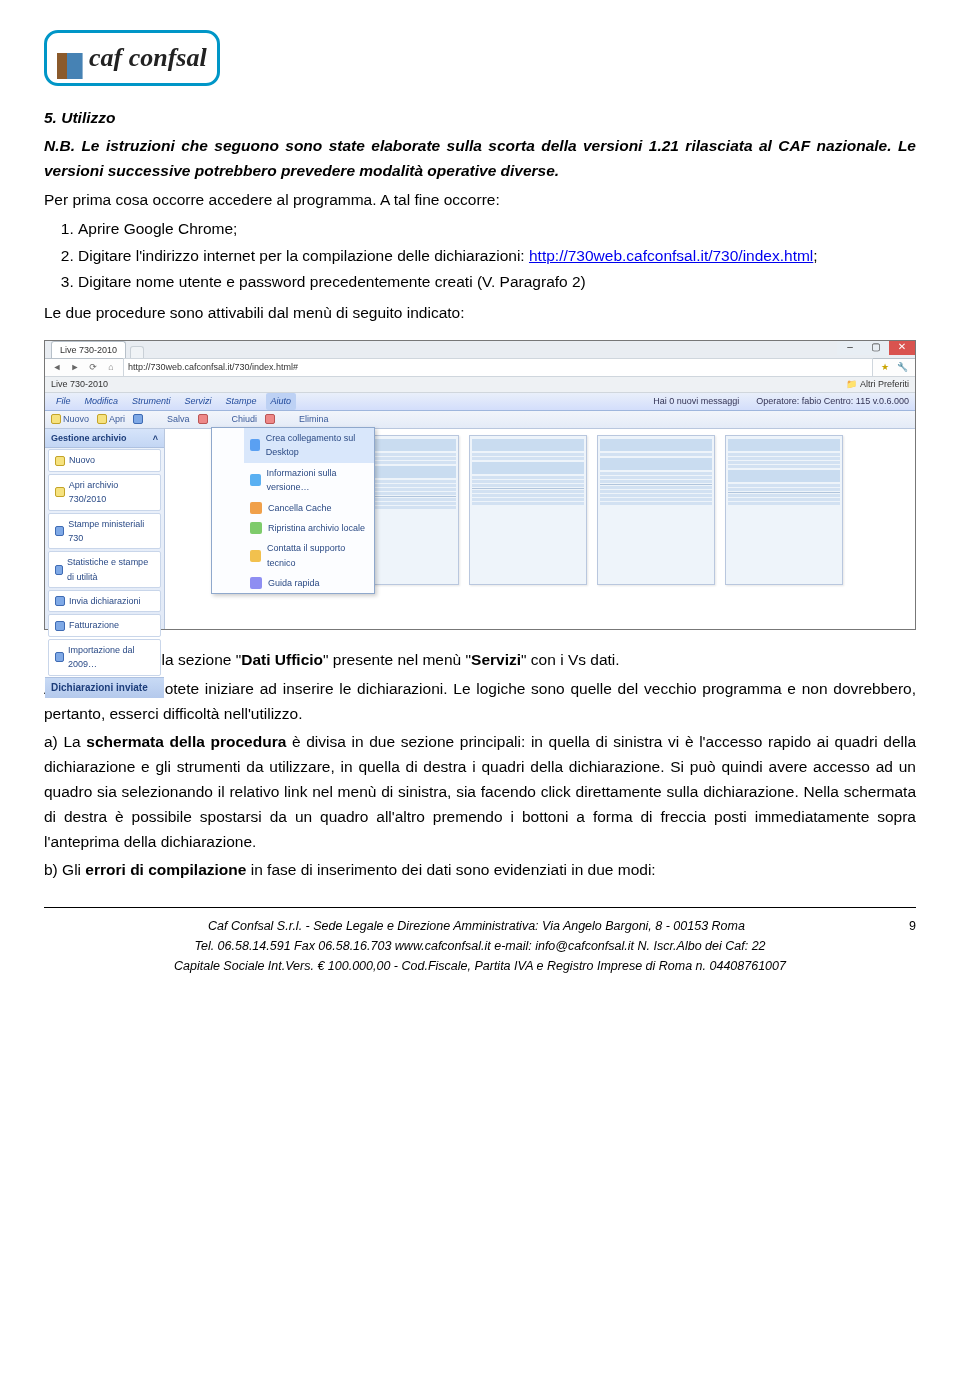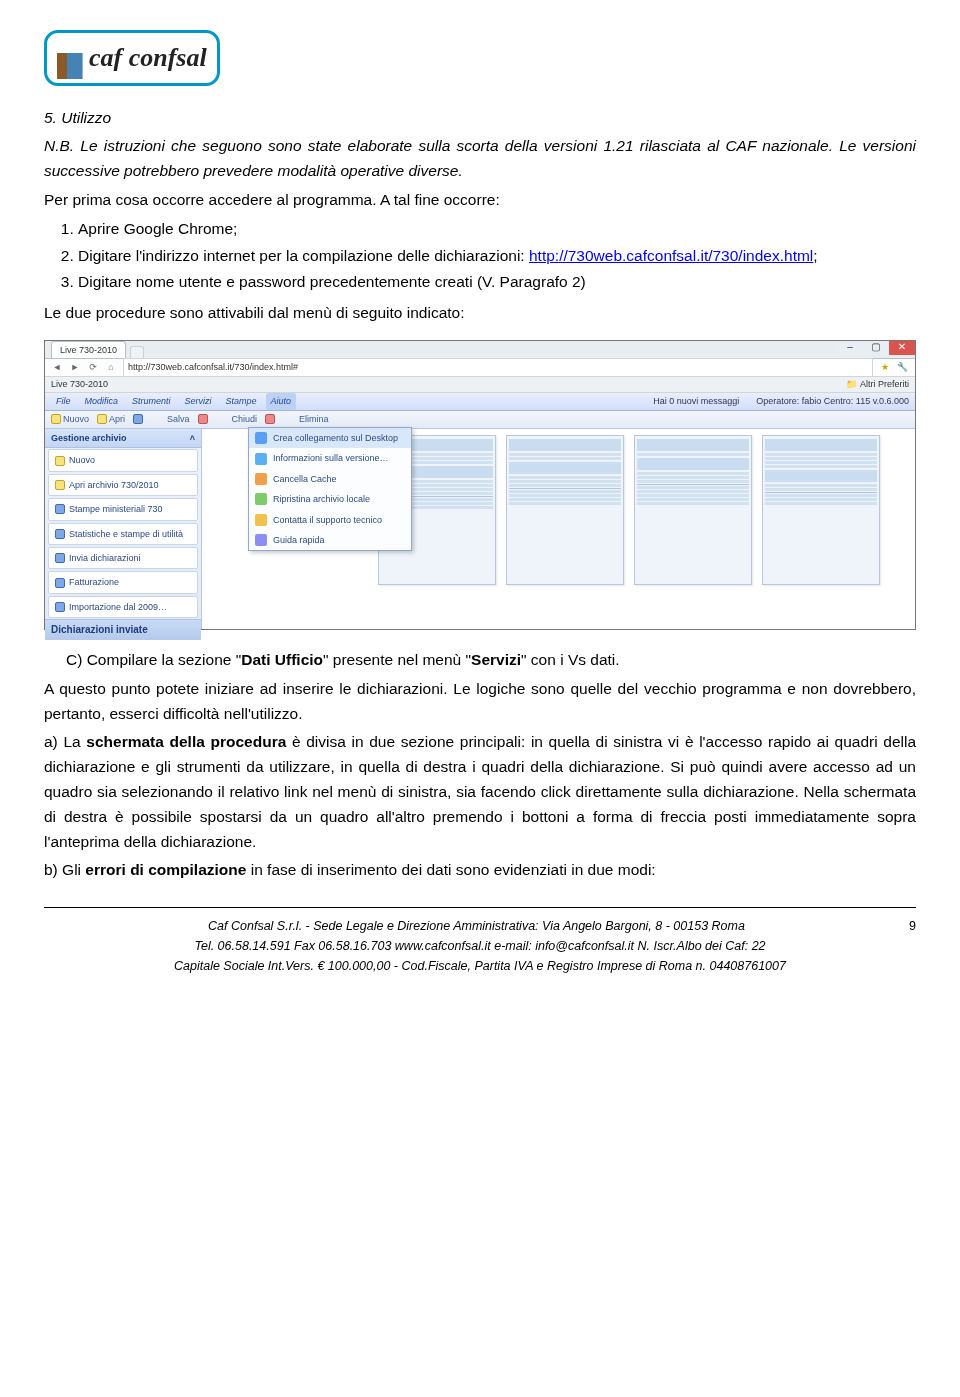--- a/index.html
+++ b/index.html
@@ -30,21 +30,21 @@
       linear-gradient(#8b5a2b,#8b5a2b) left/40% 100% no-repeat,
       linear-gradient(#4682b4,#4682b4) right/60% 100% no-repeat;
   }
   .logo-text {
     font-family: "Times New Roman", serif;
     font-style: italic;
     font-weight: bold;
     font-size: 26px;
     color: #222;
   }
-  .bold-italic { font-weight: normal; font-style: italic; }
+  .bold-italic { font-weight: bold; font-style: italic; }
   .bold { font-weight: bold; }
   .para { text-align: justify; margin: 0 0 4px 0; }
   .list1 { margin: 4px 0 6px 34px; padding: 0; }
   .list1 li { margin-bottom: 2px; text-align: justify; }
   .link { color: #0000ee; text-decoration: underline; }
   .screenshot {
     margin: 14px 0 18px 0;
     border: 1px solid #777;
     background: #f4f6f8;
     font-size: 9px;
@@ -111,21 +111,21 @@
   .ss-toolbar span { color:#3a5a99; display:flex; align-items:center; gap:2px; }
   .ss-toolbar span.dis { color:#9aa4af;gap:24px; }
   .ico { width:10px;height:10px; display:inline-block; border-radius:2px; }
   .ic-new{background:#f6e27f;border:1px solid #c4a428;}
   .ic-open{background:#f6e27f;border:1px solid #c4a428;}
   .ic-save{background:#7fa9e6;border:1px solid #3f6bb3;}
   .ic-close{background:#e88;border:1px solid #b55;}
   .ic-del{background:#e88;border:1px solid #b55;}
   .ss-body { display:flex; height:200px; background:#fff; position:relative; }
   .ss-side {
-    width:157px; background:linear-gradient(#eef3fb,#e2eaf7);
+    width:120px; background:linear-gradient(#eef3fb,#e2eaf7);
     border-right:1px solid #b9c7de;
     display:flex; flex-direction:column;
   }
   .ss-side .hdr {
     background:linear-gradient(#d6e4fa,#c3d6f4);
     color:#1c3d7a; font-weight:bold;
     padding:2px 6px; font-size:9px;
     display:flex; justify-content:space-between;
     border-bottom:1px solid #aec1e0;
   }
@@ -142,21 +142,21 @@
     display:flex; align-items:center; gap:4px;
   }
   .ss-main {
     flex:1; position:relative; padding:6px;
     display:flex; gap:10px; align-items:flex-start;
   }
   .ss-dropdown {
     position:absolute; left:46px; top:-2px;
     background:#fcfdff; border:1px solid #8fa8cc;
     box-shadow:2px 2px 4px rgba(0,0,0,.2);
-    width:164px; z-index:2;
+    width:164px; z-index:2;padding-left:32px;
   }
   .ss-dropdown .dd {
     padding:3px 6px; display:flex; align-items:center; gap:6px;
     color:#2b4a84;
   }
   .ss-dropdown .dd.sel { background:#d9e7fb; }
   .dd-ico { width:12px;height:12px;border-radius:2px; }
   .di0{background:#5aa0f2;}
   .di1{background:#5ab0f2;}
   .di2{background:#f0a04a;}

